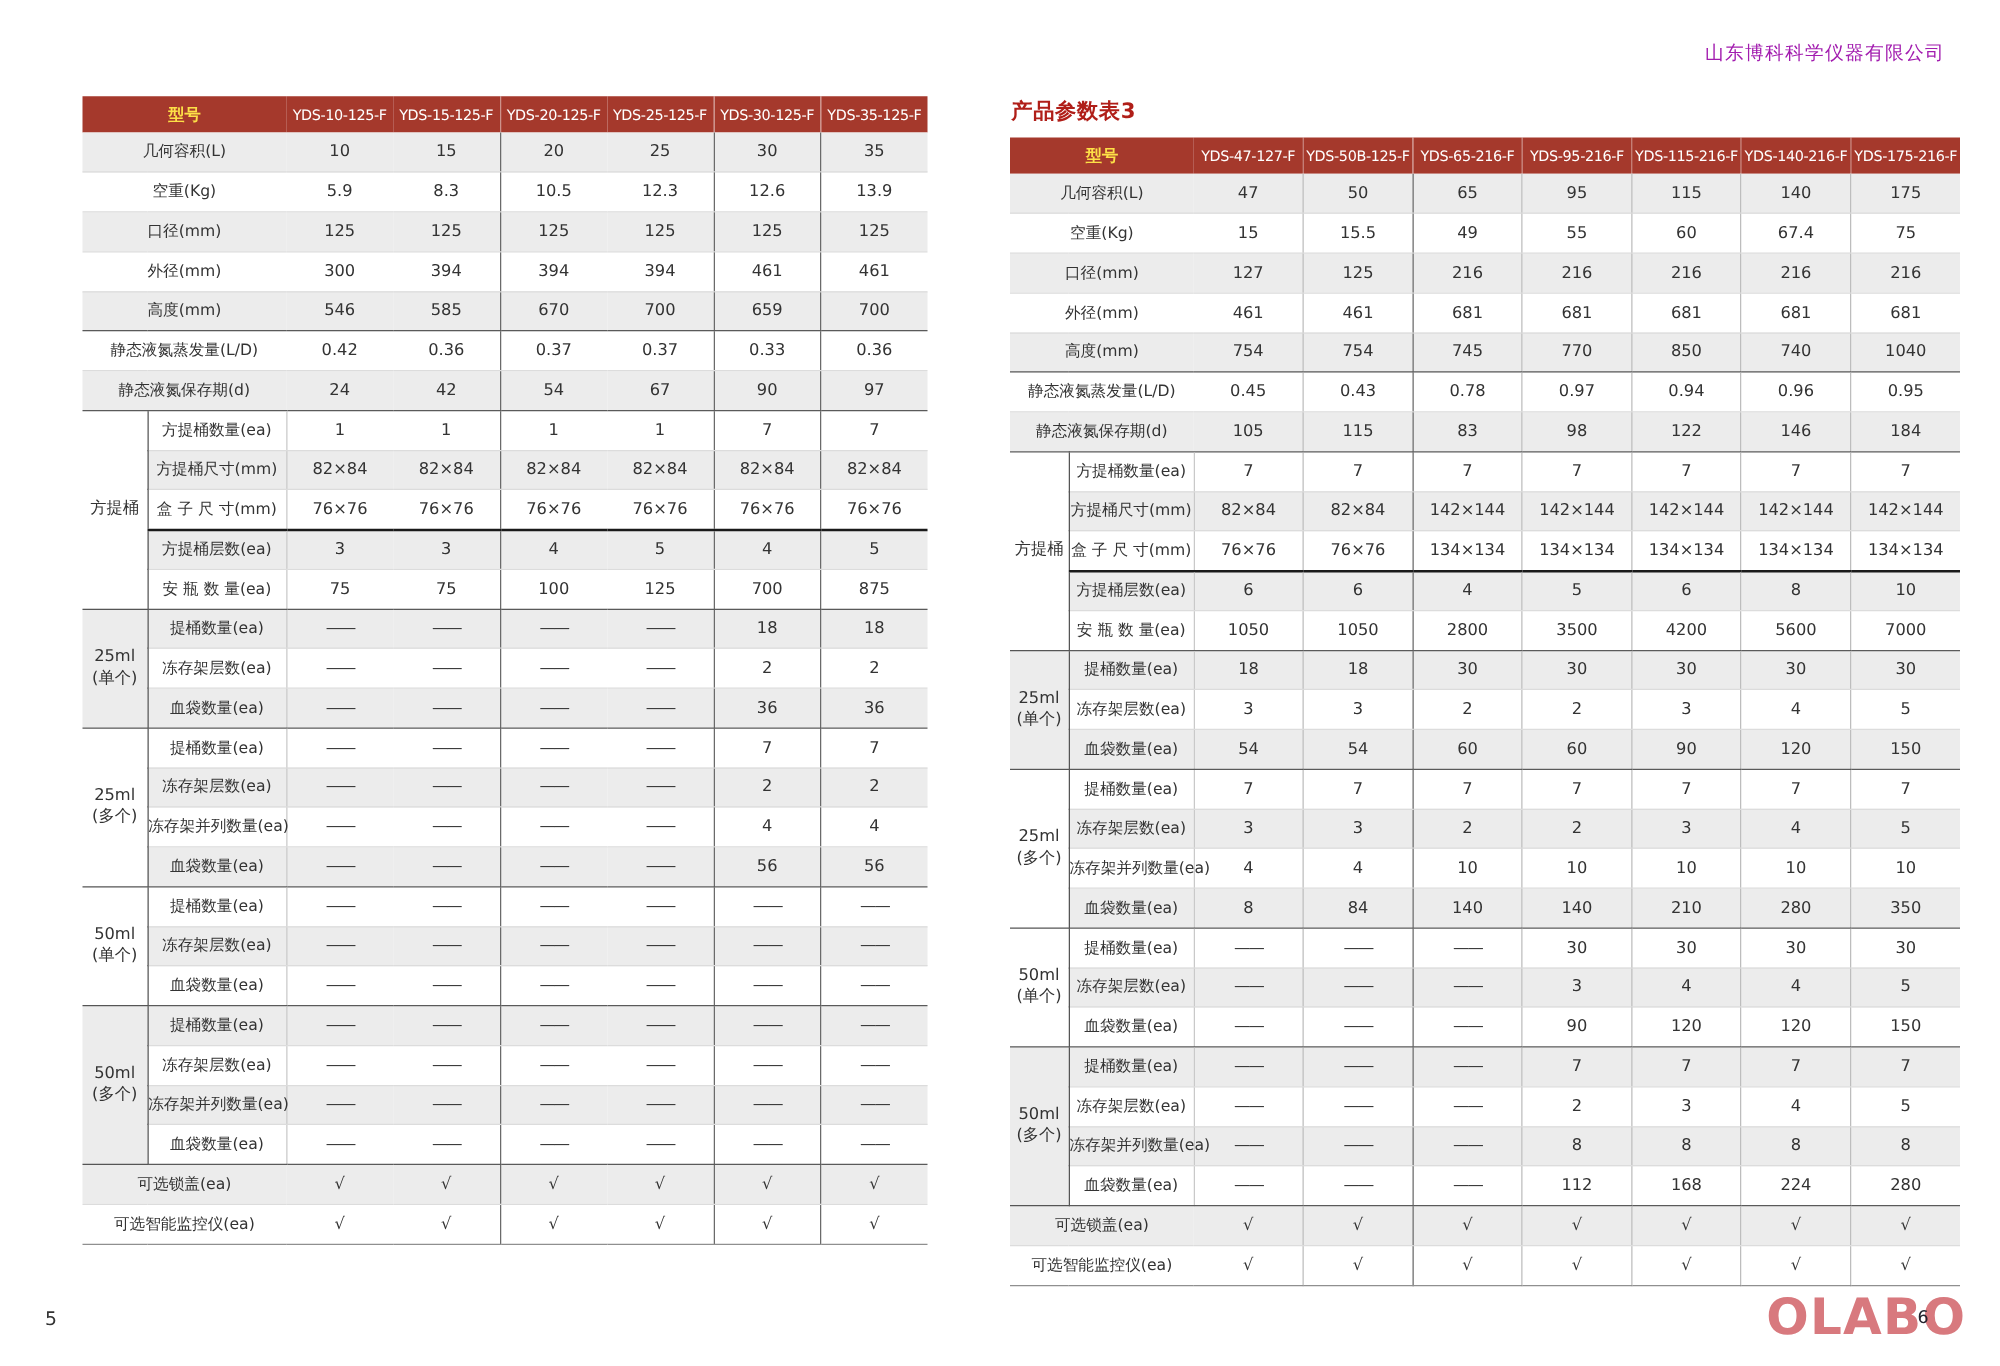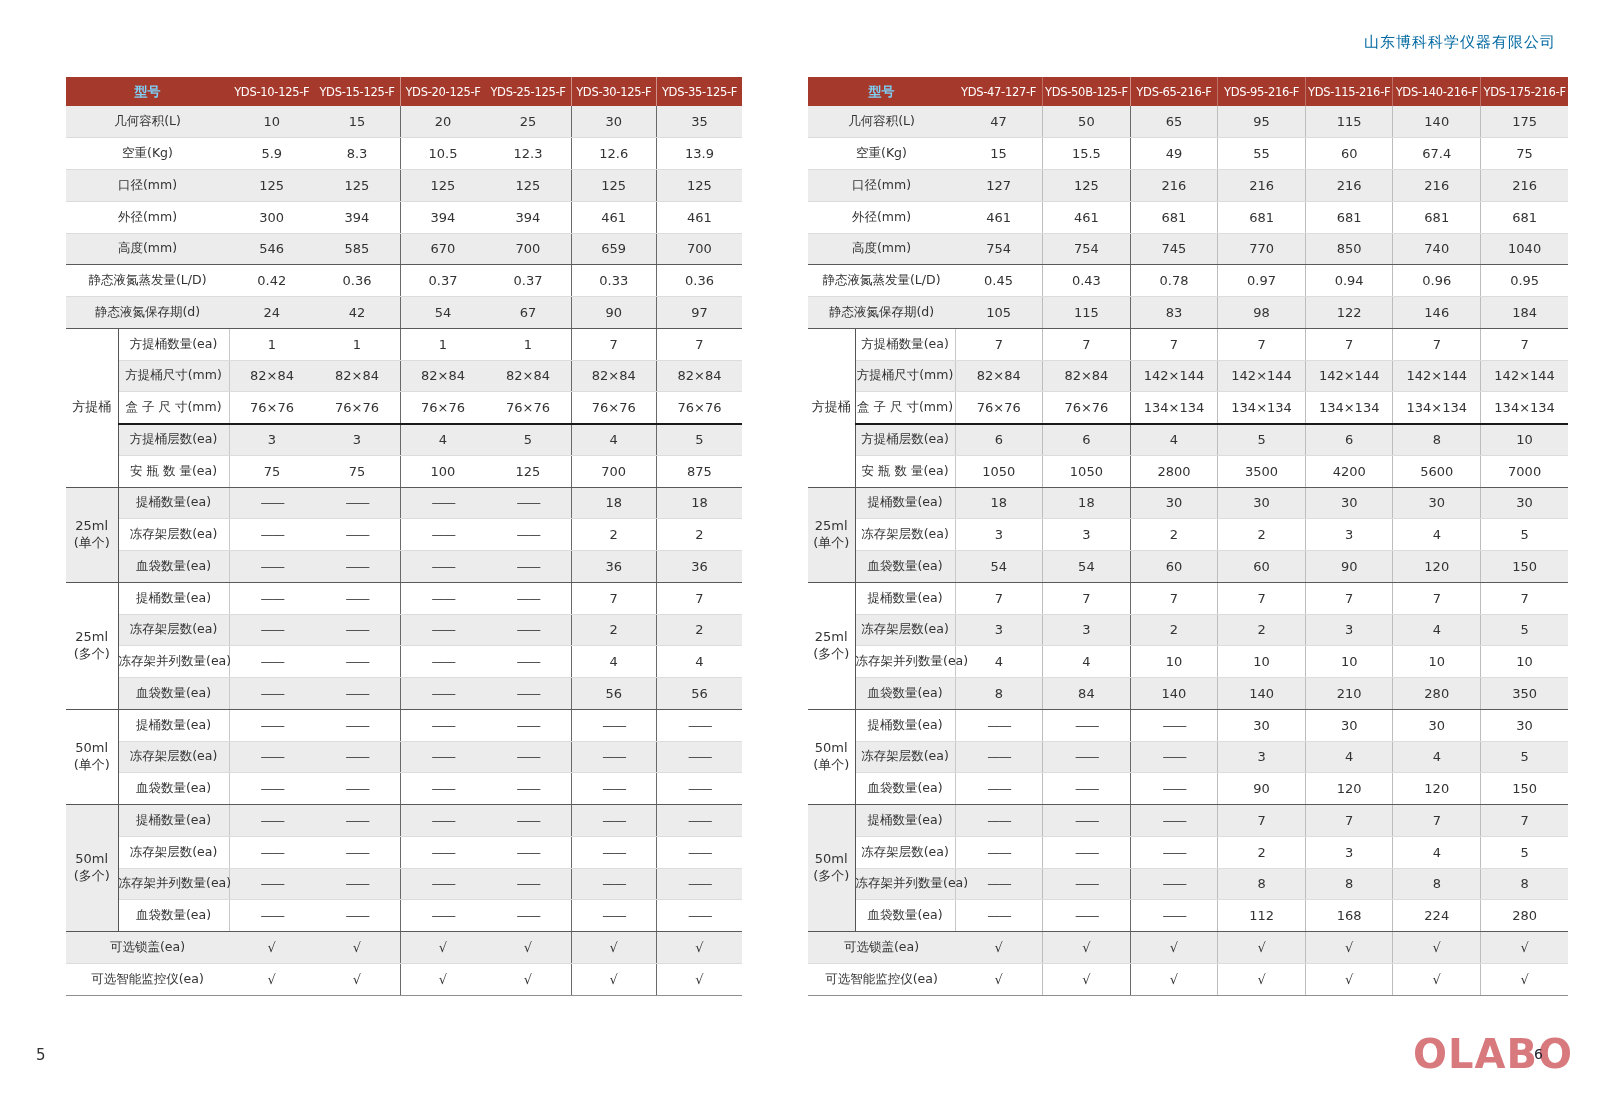--- a/index.html
+++ b/index.html
@@ -6,29 +6,29 @@
     --header-red:#a5392c;
     --title-red:#b01e18;
     --stripe:#ececec;
     --logo-pink:#d8797e;
   }
   html,body{margin:0;padding:0;background:#ffffff;}
   .page{
     position:relative;width:1600px;height:1093px;background:#fff;overflow:hidden;
     font-family:"DejaVu Sans","Liberation Sans",sans-serif;color:#333;
   }
-  .company{position:absolute;top:33px;right:44px;font-size:15px;color:#0369a1;letter-spacing:1px;}
+  .company{position:absolute;top:33px;right:44px;font-size:15px;color:#a21caf;letter-spacing:1px;}
   .sheet{position:absolute;top:77px;}
   .sheet-left{left:66px;width:676px;}
   .sheet-right{left:808px;width:760px;}
   .tbl-title{font-size:17px;font-weight:bold;color:var(--title-red);margin:0 0 10px 1px;letter-spacing:.5px;}
   table{border-collapse:collapse;table-layout:fixed;}
   thead tr{height:29px;}
   thead th{background:var(--header-red);padding:0;overflow:visible;}
-  th.modelh{color:#7dd3fc;font-size:13px;font-weight:bold;text-align:center;}
+  th.modelh{color:#fde047;font-size:13px;font-weight:bold;text-align:center;}
   th.model{color:#fff;font-weight:normal;font-size:11.5px;letter-spacing:-.3px;white-space:nowrap;text-align:center;margin-top:48px;}
   tbody tr{height:31.75px;}
   tbody td{padding:0;text-align:center;font-size:13px;color:#333;border-bottom:1px solid #dcdcdc;overflow:visible;white-space:nowrap;}
   tr.g td{background:var(--stripe);}
   td.flabel,td.plabel{font-size:12.5px;text-align:center;}
   td.plabel{border-right:1px solid #c9c9c9;}
   td.group{background:#fff;border-right:1px solid #555;border-bottom:1px solid #555;
            font-size:13px;white-space:pre-line;line-height:1.3;margin-top:12px;}
   tr.dark td{border-bottom:1px solid #5a5a5a;}
   tr.thick td{border-bottom:2px solid #1a1a1a;margin-top:40px;}
@@ -334,20 +334,21 @@
               <td class="val sepd">√</td>
               <td class="val sepd">√</td>
               <td class="val">√</td>
             </tr>
           </tbody>
         </table>
       </div>
   </section>
 
   <section class="sheet sheet-right">
+    <h2 class="tbl-title">产品参数表3</h2>
     <div id="tbl3">
         <table class="spec" style="width: 760px;">
           <colgroup>
             <col style="width: 47px;">
             <col style="width: 100px;">
             <col style="width: 87.6px;">
             <col style="width: 87.6px;">
             <col style="width: 87.6px;">
             <col style="width: 87.6px;">
             <col style="width: 87.6px;">

